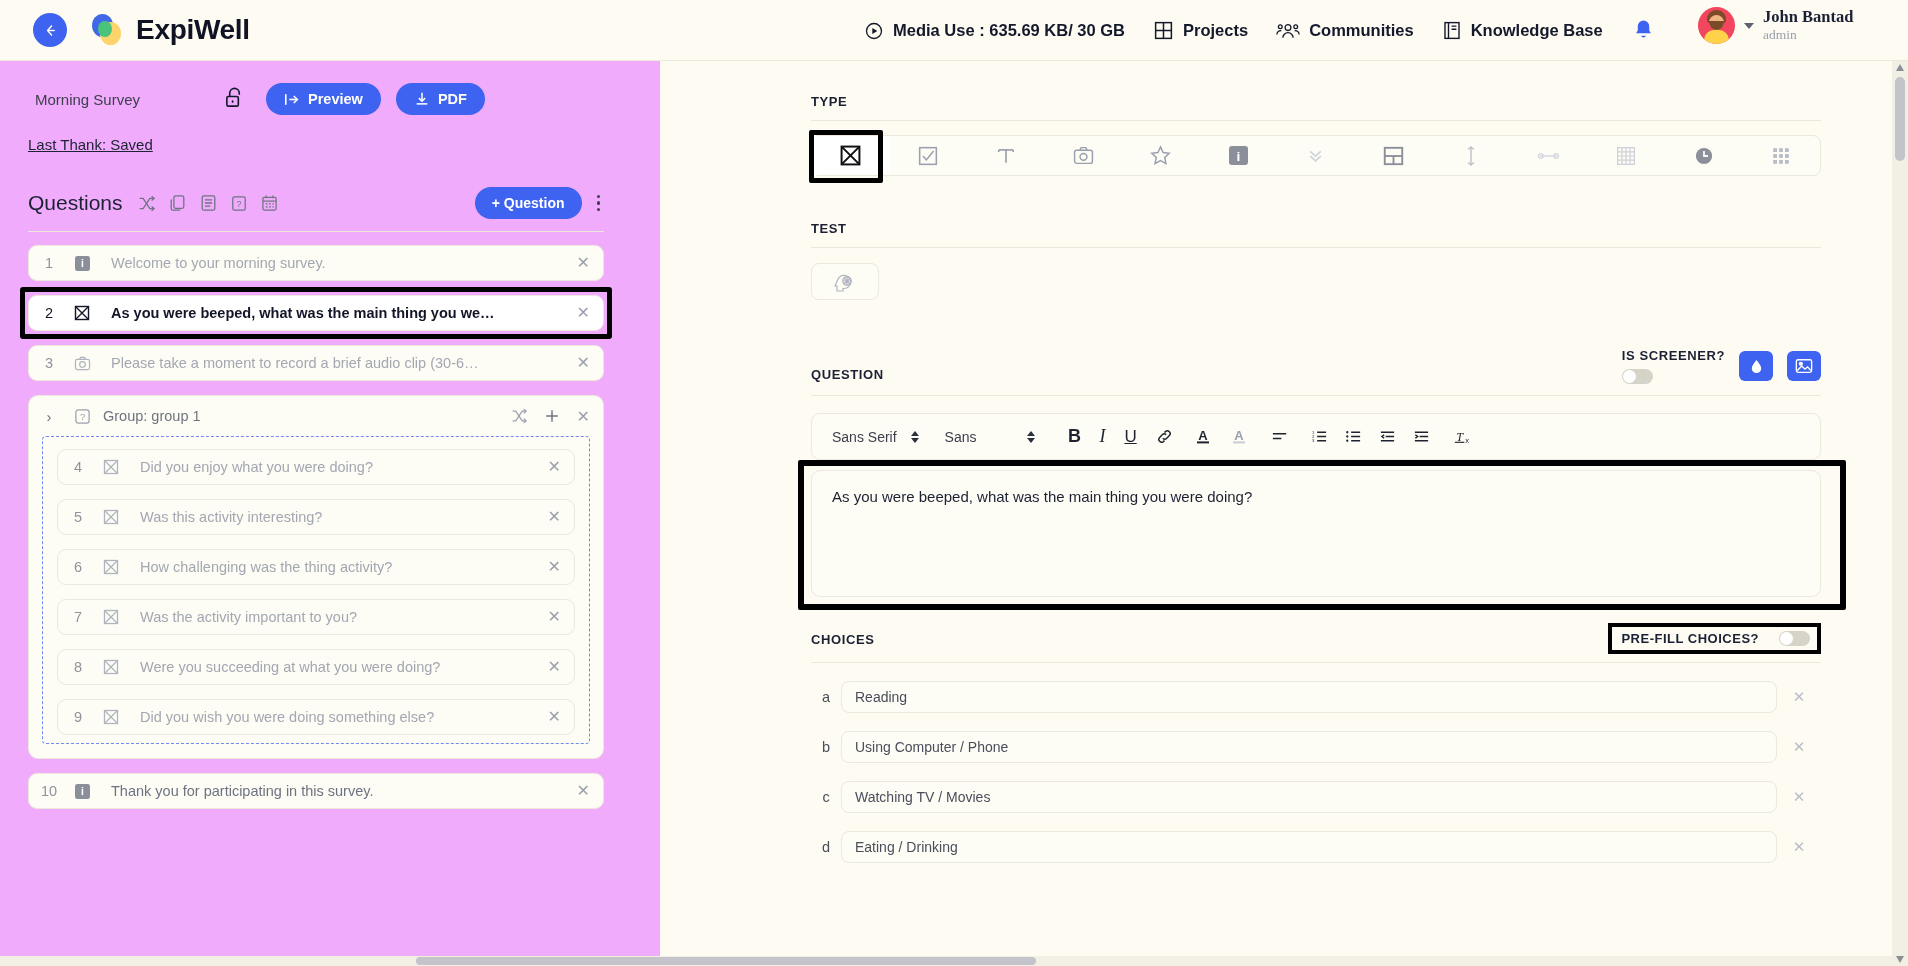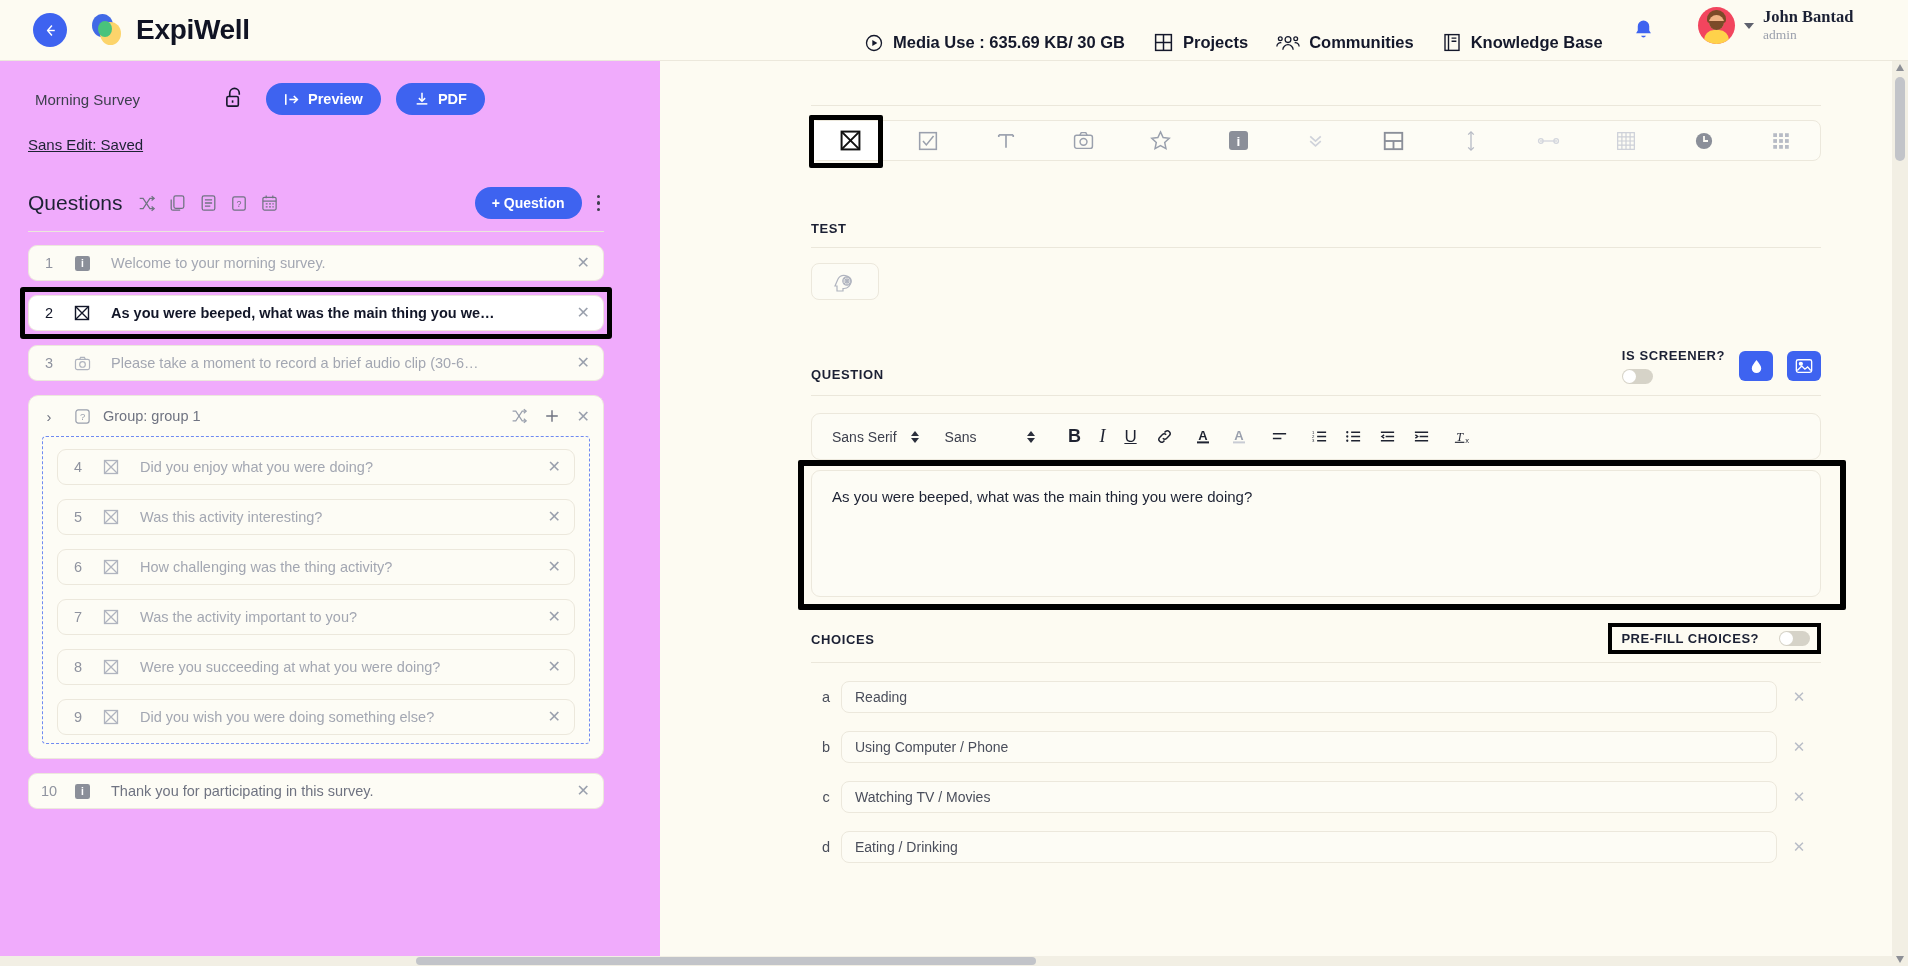--- a/index.html
+++ b/index.html
@@ -22,21 +22,21 @@
     margin-left: 33px; width: 34px; height: 34px; border-radius: 50%;
     background: #3e63f0; display: flex; align-items: center; justify-content: center;
     cursor: pointer; flex: none;
   }
   .logo-mark { margin-left: 22px; width: 38px; height: 34px; position: relative; flex: none; }
   .logo-mark .c1 { position: absolute; left: 3px; top: 1px; width: 21px; height: 23px; border-radius: 50%; background: #4169e6; }
   .logo-mark .c2 { position: absolute; left: 11px; top: 9px; width: 21px; height: 23px; border-radius: 50%; background: #fcd46b; }
   .logo-mark .c3 { position: absolute; left: 9px; top: 8px; width: 14px; height: 16px; border-radius: 50%; background: #49c37c; }
   .brand { font-size: 28px; font-weight: bold; color: #101323; margin-left: 9px; letter-spacing: -.3px; }
 
-  .nav-center { position: absolute; left: 864px; top: 0; height: 61px; display: flex; align-items: center; gap: 28px; margin-top: 12px; }
+  .nav-center { position: absolute; left: 864px; top: 0; height: 61px; display: flex; align-items: center; gap: 28px; }
   .nav-item { display: flex; align-items: center; gap: 9px; font-size: 16.5px; font-weight: bold; color: #14182b; cursor: pointer; white-space: nowrap; }
   .nav-item svg { display: block; }
 
   .bell { position: absolute; left: 1631px; top: 18px; cursor: pointer; }
   .user-zone { position: absolute; left: 1698px; top: 7px; display: flex; align-items: center; gap: 9px; cursor: pointer; font-family: Liberation Serif, serif; }
   .avatar { width: 37px; height: 37px; border-radius: 50%; background: #f2455e; position: relative; overflow: hidden; flex: none; }
   .avatar .hair { position: absolute; left: 9px; top: 3px; width: 19px; height: 13px; border-radius: 9px 9px 3px 3px; background: #7c4a28; }
   .avatar .face { position: absolute; left: 11px; top: 8px; width: 15px; height: 15px; border-radius: 50%; background: #f0b384; }
   .avatar .beard { position: absolute; left: 11px; top: 14px; width: 15px; height: 9px; border-radius: 0 0 8px 8px; background: #7c4a28; }
   .avatar .body { position: absolute; left: 6px; top: 23px; width: 25px; height: 16px; border-radius: 10px 10px 0 0; background: #ffd24a; }
@@ -258,21 +258,21 @@
     <div class="pill pdf">
       <svg width="16" height="16" viewBox="0 0 18 18" fill="none" stroke="#fff" stroke-width="1.7">
         <path d="M9 2 V11"></path>
           <path d="M5.5 8 L9 11.5 L12.5 8"></path>
           <path d="M3 14.5 H15"></path>
       </svg>
       <span>PDF</span>
     </div>
   </div>
 
-  <div class="last-edit">Sans Edit: Saved</div>
+  <div class="last-edit">Last Thank: Saved</div>
 
   <div class="q-head">
     <div class="q-title">Questions</div>
     <div class="q-tools">
       <span class="q-tool">
         <svg width="17" height="17" viewBox="0 0 20 20" fill="none" stroke="#6f7381" stroke-width="1.5">
           <path d="M2 4 h4 l8 12 h4"></path>
             <path d="M2 16 h4 l8 -12 h4"></path>
             <path d="M16 1.5 L19 4 L16 6.5"></path>
             <path d="M16 13.5 L19 16 L16 18.5"></path>
@@ -464,20 +464,21 @@
       </span>
       <span class="qtxt" style="color:#6f7381">Thank you for participating in this survey.</span>
       <span class="x">✕</span>
     </div>
   </div>
 </div>
 
 <div class="right">
 
   <div style="position:absolute;left:21px;top:33px;width:1010px">
+    <div class="sec-label">TYPE</div>
     <div class="sec-hr" style="margin-top:11px"></div>
     <div class="type-bar">
       <div class="type-sel-box"></div>
       <div class="type-cell active">
         <svg width="21" height="21" viewBox="0 0 16 16" fill="none" stroke="#111" stroke-width="1.5">
             <rect x="1.2" y="1.2" width="13.6" height="13.6"></rect>
             <path d="M1.2 1.2 L14.8 14.8 M14.8 1.2 L1.2 14.8"></path>
           </svg>
       </div>
       <div class="type-cell">

